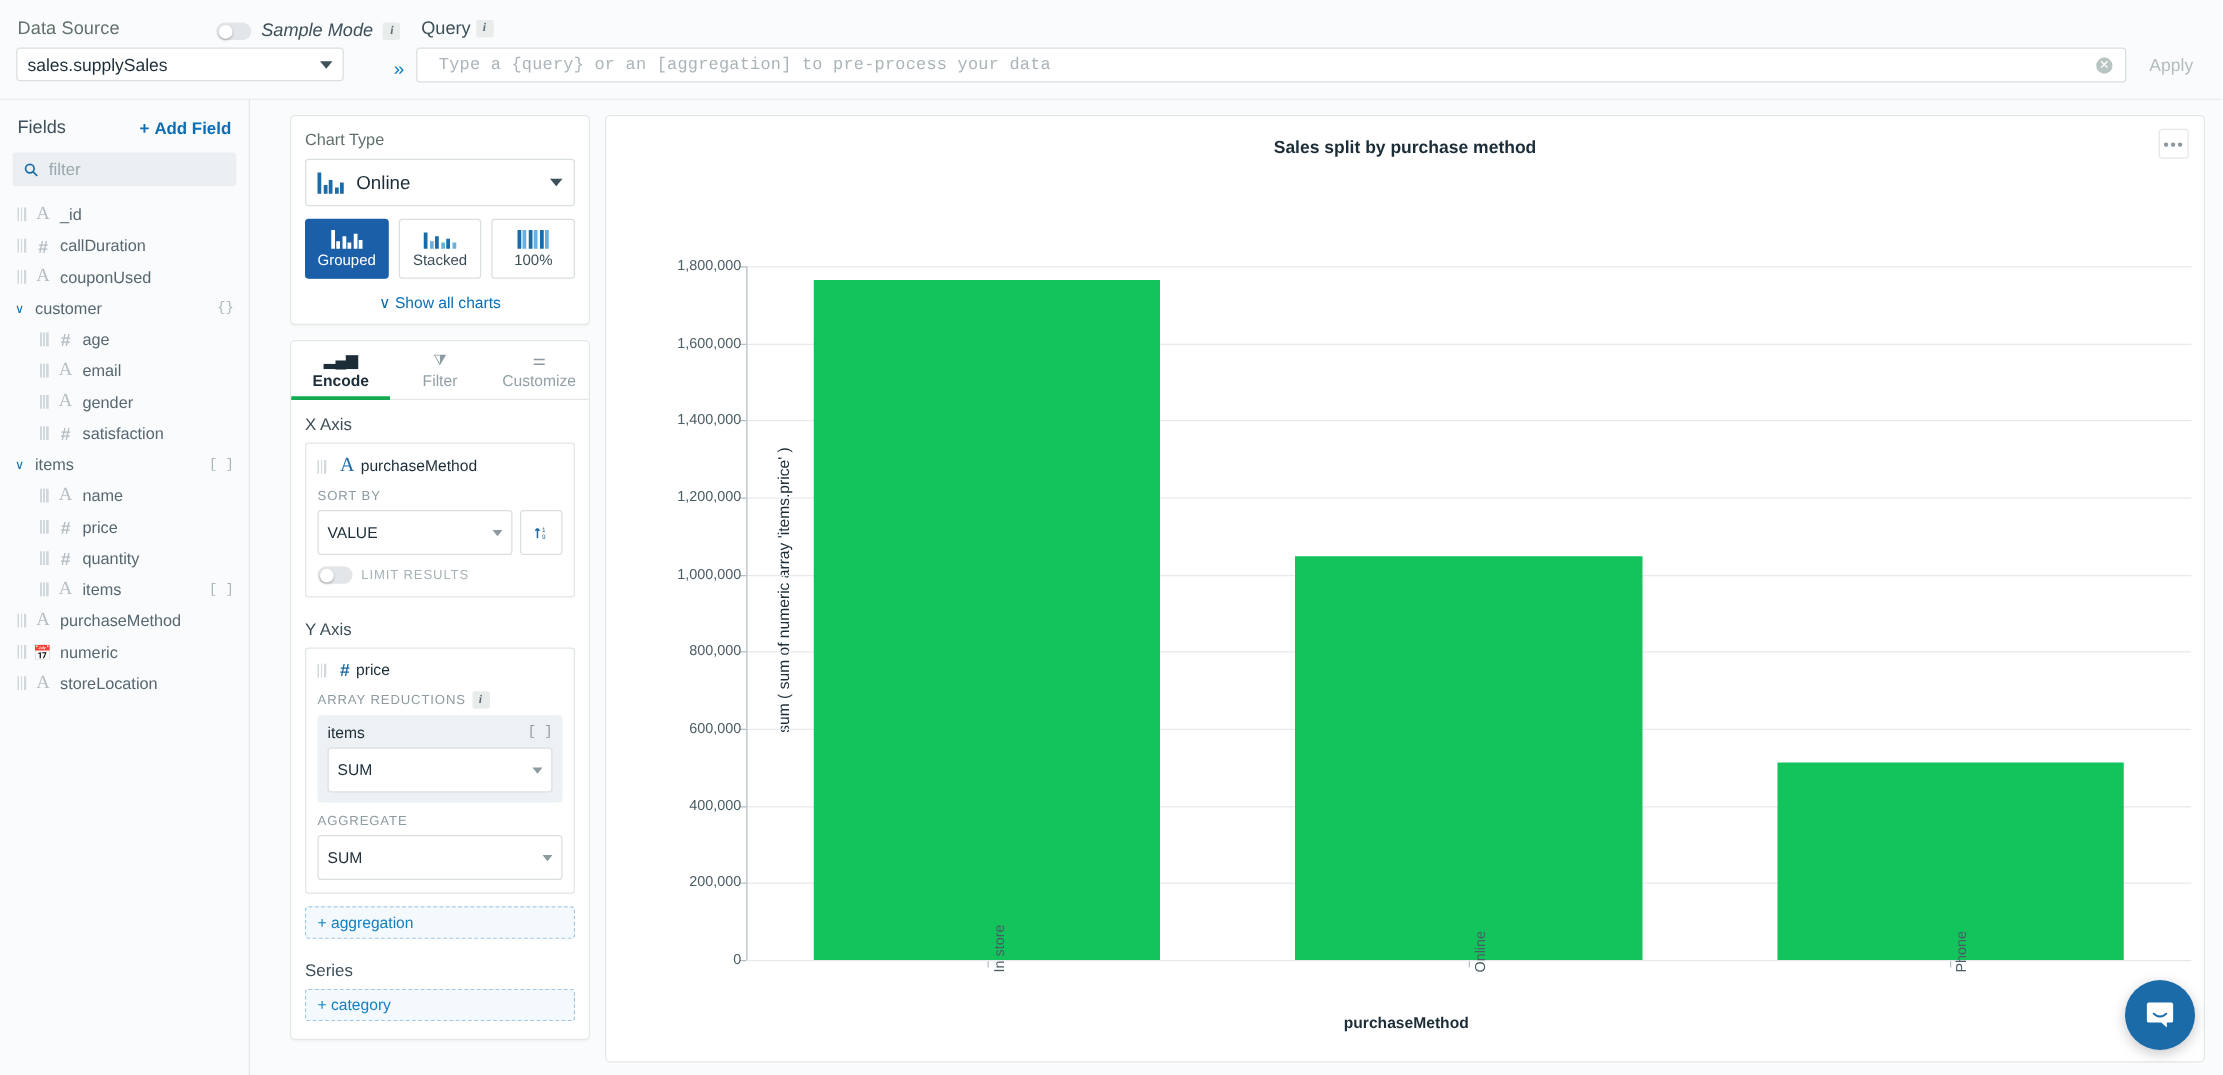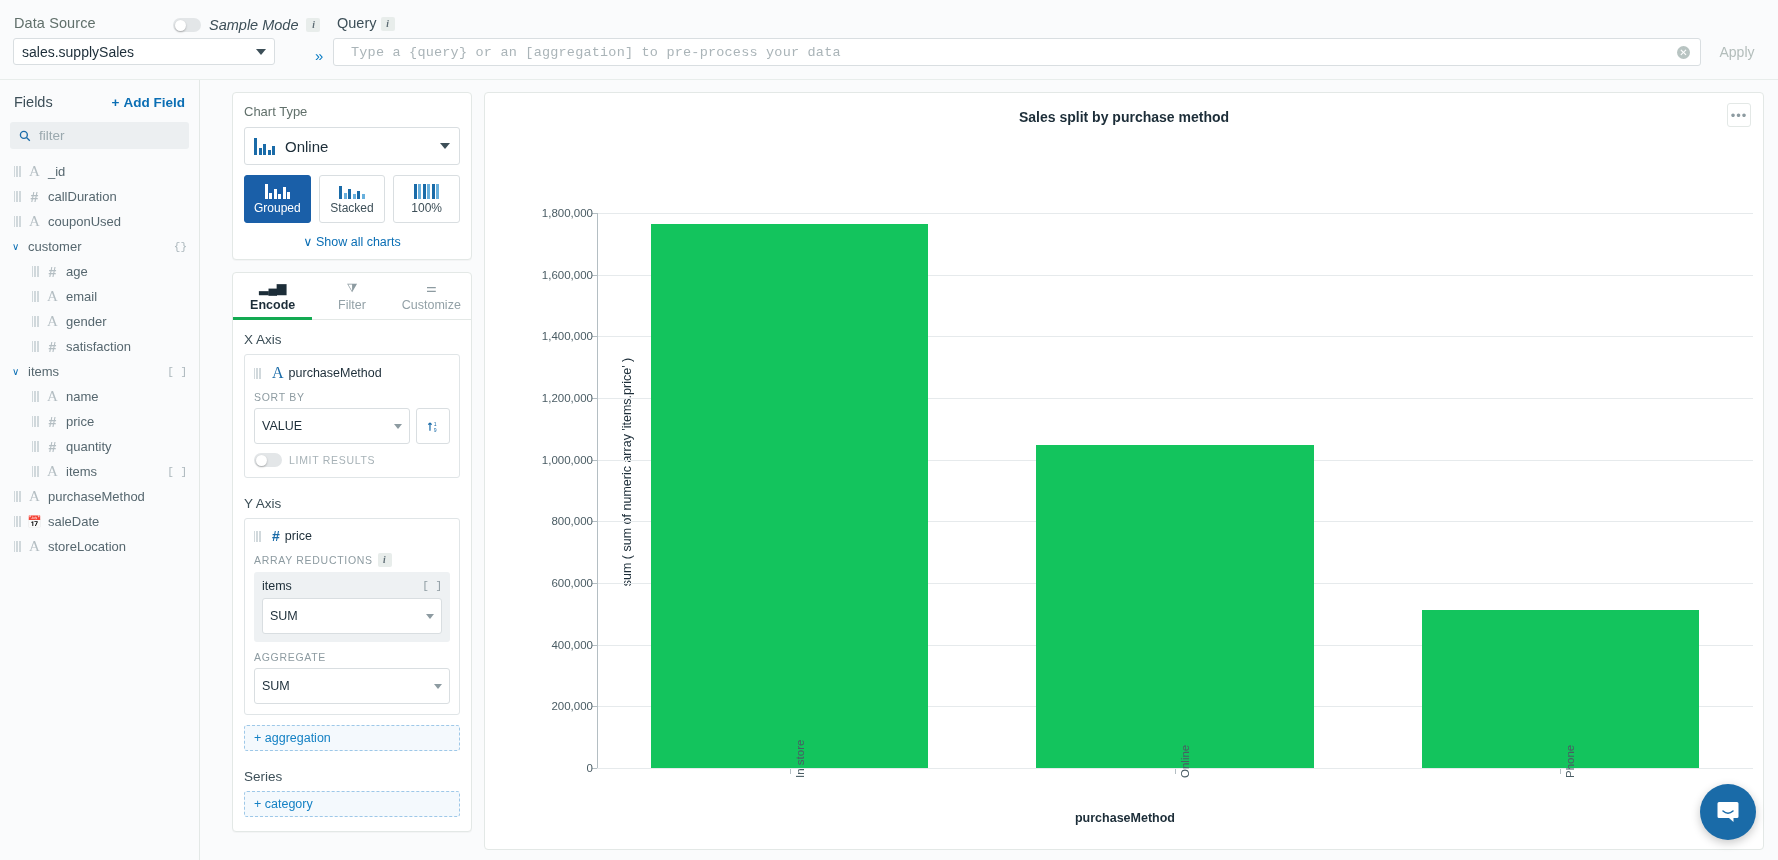--- a/index.html
+++ b/index.html
@@ -371,21 +371,21 @@
         </div>
         <div class="field-row">
           <span class="grip"></span>
           <span class="ftype str">A</span>
           <span class="fname">purchaseMethod</span>
           <span class="ftag"></span>
         </div>
         <div class="field-row">
           <span class="grip"></span>
           <span class="ftype cal">📅</span>
-          <span class="fname">saleDate</span>
+          <span class="fname">numeric</span>
           <span class="ftag"></span>
         </div>
         <div class="field-row">
           <span class="grip"></span>
           <span class="ftype str">A</span>
           <span class="fname">storeLocation</span>
           <span class="ftag"></span>
         </div>
       </div>
   </div>

